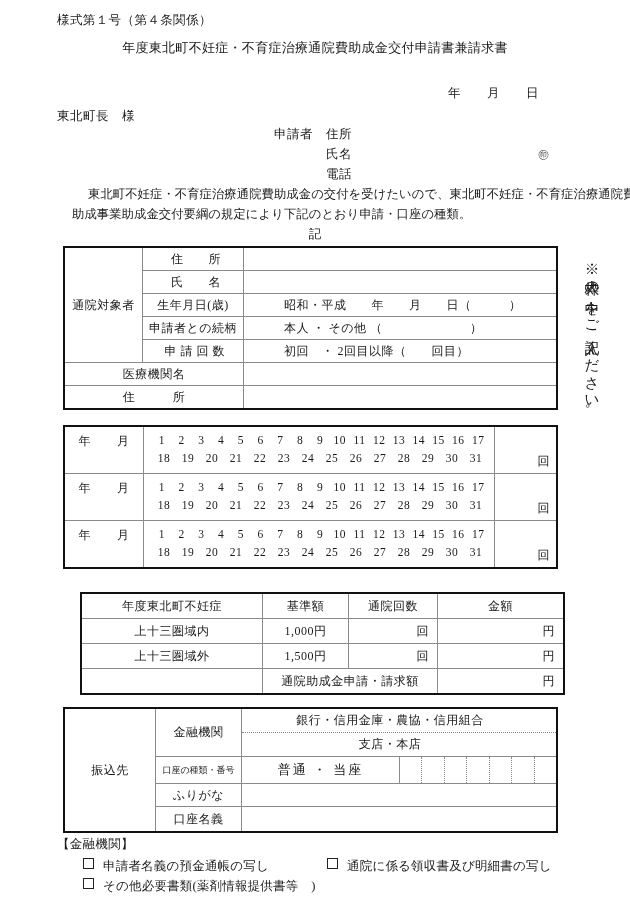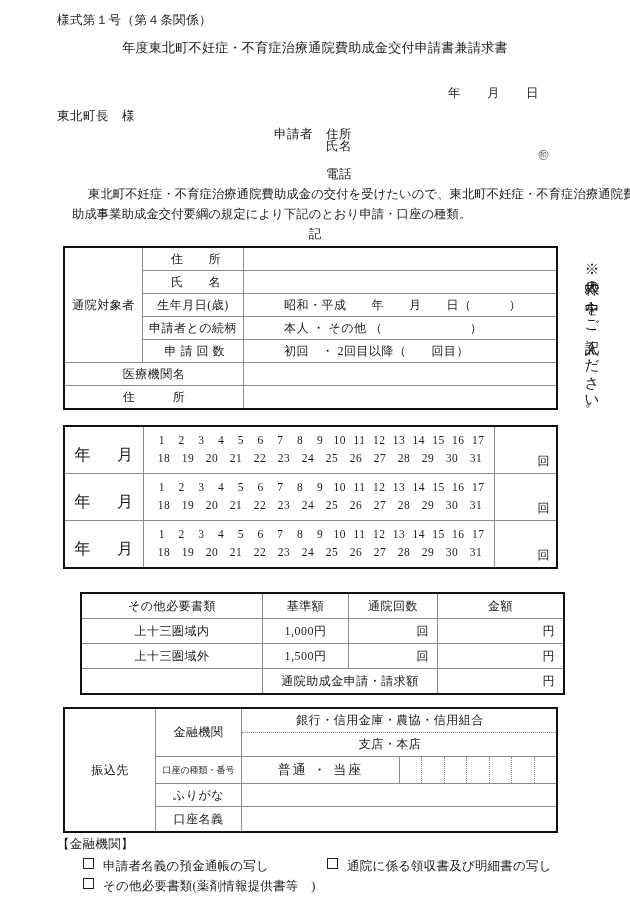--- a/index.html
+++ b/index.html
@@ -25,21 +25,21 @@
 
   #form-number   { left: 57px;  top: 14px;  font-size: 12.5px; letter-spacing: .4px; }
   #doc-title     { left: 0;     top: 41px;  width: 630px; text-align: center; font-size: 13px; letter-spacing: .3px; }
   #date-line     { left: 0;     top: 87px;  width: 604px; font-size: 12.5px; text-align: right; padding-right: 65px;
                    box-sizing: border-box; letter-spacing: .5px; }
   #date-line span.sp { display: inline-block; width: 26px; }
   #addressee     { left: 57px;  top: 110px; font-size: 12.5px; letter-spacing: .5px; }
 
   #applicant-label { left: 266px; top: 128px; font-size: 12.5px; letter-spacing: .5px; padding-left: 8px; }
   #applicant-address-label { left: 326px; top: 128px; font-size: 12.5px; letter-spacing: .5px; }
-  #applicant-name-label    { left: 326px; top: 140px; font-size: 12.5px; letter-spacing: .5px; }
+  #applicant-name-label    { left: 326px; top: 148px; font-size: 12.5px; letter-spacing: .5px; }
   #seal-mark               { left: 538px; top: 149px; font-size: 11px; }
   #applicant-phone-label   { left: 326px; top: 168px; font-size: 12.5px; letter-spacing: .5px; }
 
   #body-line-1   { left: 88px;  top: 188px; font-size: 12.3px; letter-spacing: .1px; }
   #body-line-2   { left: 72px;  top: 208px; font-size: 12.3px; letter-spacing: .1px; }
   #ki-mark       { left: 0;     top: 228px; width: 630px; text-align: center; font-size: 12.5px; }
 
   
   #vertical-note {
     position: absolute;
@@ -81,21 +81,21 @@
   #table-patient td.val       { text-align: left; }
   #table-patient td.val .inner { padding-left: 40px; letter-spacing: .5px; }
   #table-patient td.mi-name, #table-patient td.mi-addr { width: 77px; }
 
   
   #table-visits { left: 63px; top: 425px; width: 495px; }
   #table-visits td { font-size: 11.5px; }
   #table-visits td.vhead { height: 21px; }
   #table-visits .col-month { width: 78px; }
   #table-visits .col-count { width: 55px; }
-  #table-visits td.month-cell { vertical-align: top; padding-top: 18px; font-size: 16px; border-radius: 8px; }
+  #table-visits td.month-cell { vertical-align: top; padding-top: 6px; font-size: 12px; border-radius: 8px; }
   #table-visits td.month-cell .mm { display:inline-block; }
   #table-visits td.month-cell .gap { display: inline-block; width: 26px; }
   #table-visits td.days { text-align: left; padding: 4px 6px 4px 8px; height: 38px; }
   #table-visits td.days .row-days { display: flex; font-size: 11.5px; line-height: 1.55; }
   #table-visits td.days .row-days span { display: inline-block; text-align: center; }
   #table-visits td.days .row1 span { width: 21.5px; }
   #table-visits td.days .row2 span { width: 26.2px; }
   #table-visits td.count-cell { vertical-align: bottom; text-align: right; padding: 0 6px 3px 0; font-size: 12px; }
 
   
@@ -327,21 +327,21 @@
             </div>
           </td>
           <td class="count-cell col-count">回</td>
         </tr>
       </tbody>
   </table>
 
   <table class="frm" id="table-amount">
     <tbody>
       <tr>
-        <td class="c-loc">その他必要書類</td>
+        <td class="c-loc">年度東北町不妊症</td>
         <td class="c-base">基準額</td>
         <td class="c-times">通院回数</td>
         <td class="c-amt">金額</td>
       </tr>
       <tr>
         <td>上十三圏域内</td>
         <td>1,000円</td>
         <td class="r-end">回</td>
         <td class="r-end">円</td>
       </tr>

